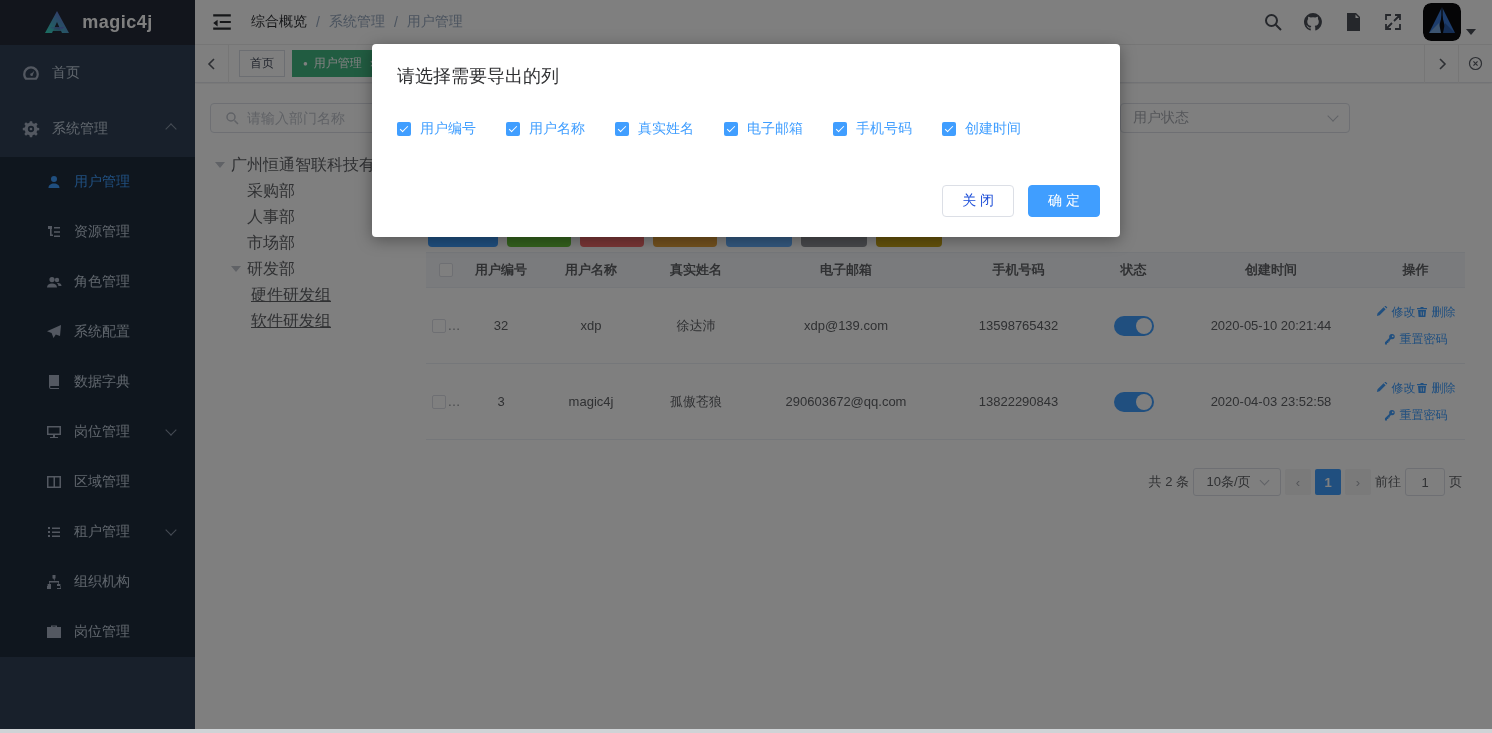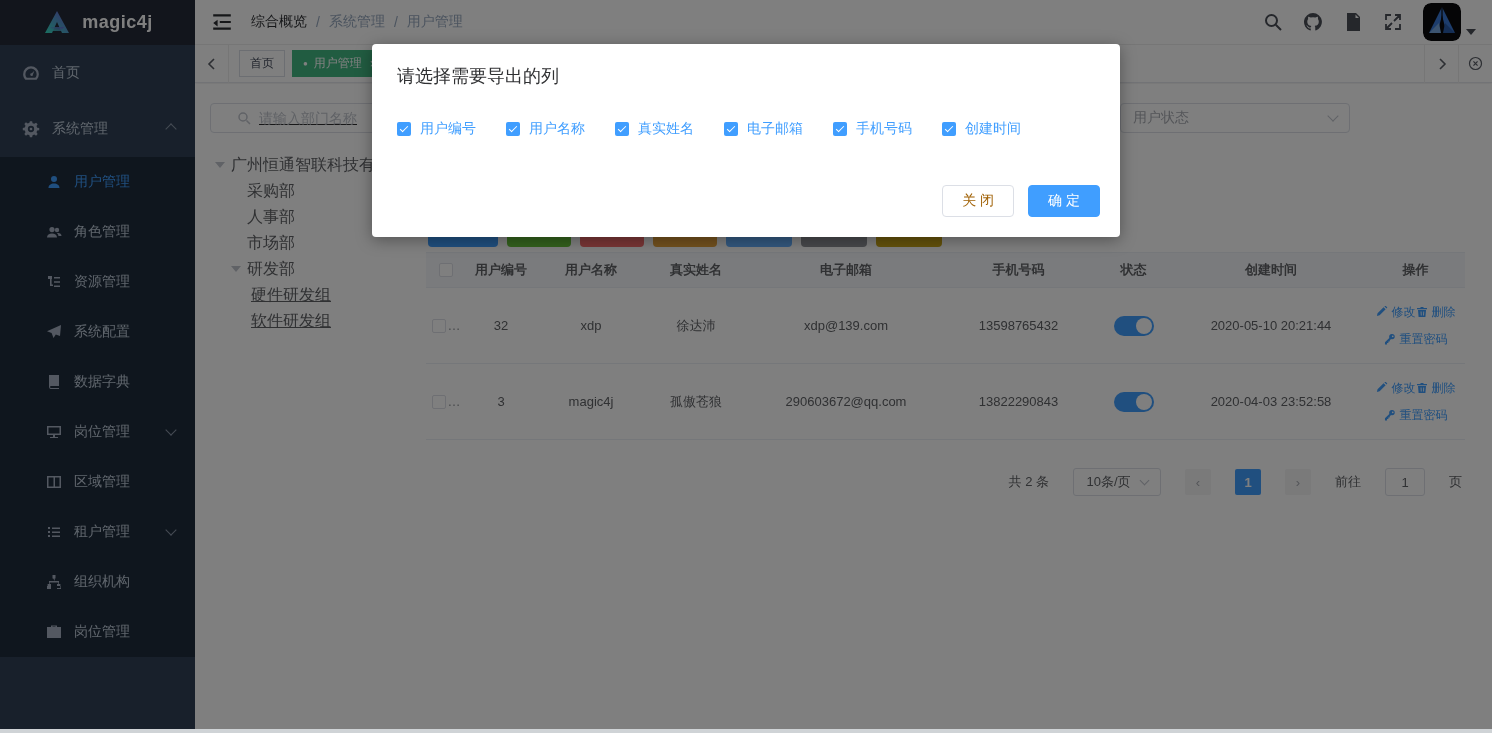--- a/index.html
+++ b/index.html
@@ -41,21 +41,21 @@
   .tab-nav-btn.right { border-left:1px solid #ececec; }
   .tabs { display:flex; align-items:center; gap:7px; padding:0 10px; flex:1; }
   .tag-tab { height:27px; display:inline-flex; align-items:center; padding:0 10px; border:1px solid #d8dce5; background:#fff; color:#495060; font-size:12px; cursor:pointer; }
   .tag-tab.active { background:#42b983; border-color:#42b983; color:#fff; gap:6px; }
   .tab-dot { font-size:8px; line-height:1; }
   .tab-close { font-size:12px; margin-left:2px; cursor:pointer; }
 
   .content { position:absolute; left:0; top:84px; right:0; bottom:0; background:#fff; }
 
   
-  .dept-search { position:absolute; left:15px; top:19px; width:190px; height:30px; border:1px solid #dcdfe6; border-radius:4px; display:flex; align-items:center; padding:0 26px; gap:8px; background:#fff;text-decoration:underline; }
+  .dept-search { position:absolute; left:15px; top:19px; width:190px; height:30px; border:1px solid #dcdfe6; border-radius:4px; display:flex; align-items:center; padding:0 14px; gap:8px; background:#fff; }
   .dept-search .sm-icon { width:14px; height:14px; color:#c0c4cc; display:inline-flex; }
   .dept-search input { border:none; outline:none; flex:1; font-size:14px; color:#606266; background:transparent; width:120px; }
   .dept-search input::placeholder { color:#c0c4cc; }
   .tree { position:absolute; left:20px; top:68px; width:185px; font-size:16px; color:#606266; }
   .tree-node { height:26px; display:flex; align-items:center; gap:6px; cursor:pointer; white-space:nowrap; }
   .tree-caret { width:0; height:0; border-left:5px solid transparent; border-right:5px solid transparent; border-top:6px solid #c0c4cc; flex:none; }
   .tc-spacer { width:10px; flex:none; }
   .indent1 { padding-left:16px; }
   .indent2 { padding-left:36px;text-decoration:underline; }
 
@@ -77,40 +77,40 @@
   .checkbox { width:14px; height:14px; border:1px solid #dcdfe6; border-radius:2px; background:#fff; display:inline-block; cursor:pointer; }
   .ellipsis { color:#909399; margin-left:2px; }
   .toggle { width:40px; height:20px; border-radius:10px; background:#409EFF; position:relative; cursor:pointer; display:inline-block; }
   .toggle::after { content:""; position:absolute; right:2px; top:2px; width:16px; height:16px; border-radius:50%; background:#fff; }
   .ops { display:flex; flex-direction:column; gap:10px; align-items:center; }
   .ops-line { display:flex; }
   .op-link { color:#409EFF; font-size:12px; display:inline-flex; align-items:center; gap:4px; cursor:pointer; white-space:nowrap; }
   .op-link svg { width:12px; height:12px; }
 
   
-  .pagination { position:absolute; right:30px; top:384px; display:flex; align-items:center; gap:24px; font-size:13px; color:#606266;margin-left:12px; }
+  .pagination { position:absolute; right:30px; top:384px; display:flex; align-items:center; gap:4px; font-size:13px; color:#606266;margin-left:12px; }
   .pg-select { width:88px; height:28px; border:1px solid #dcdfe6; border-radius:3px; display:flex; align-items:center; justify-content:center; gap:10px; color:#606266; cursor:pointer; }
   .pg-select .sel-caret { width:7px; height:7px; border-right:1.5px solid #c0c4cc; border-bottom:1.5px solid #c0c4cc; transform:rotate(45deg); margin-top:-3px; }
   .pg-btn { width:26px; height:26px; border-radius:2px; background:#f4f4f5; color:#a8abb2; display:flex; align-items:center; justify-content:center; font-size:13px; cursor:pointer; }
   .pg-page { width:26px; height:26px; border-radius:2px; background:#409EFF; color:#fff; display:flex; align-items:center; justify-content:center; font-weight:bold; cursor:pointer; }
   .pg-input { width:40px; height:28px; border:1px solid #dcdfe6; border-radius:3px; text-align:center; font-size:13px; color:#606266; outline:none; }
 
   
   .overlay { position:absolute; inset:0; background:rgba(0,0,0,.5); z-index:20; }
   .bottom-strip { position:absolute; left:0; right:0; bottom:0; height:4px; background:#cfd3d6; z-index:25; }
   .modal { position:absolute; left:372px; top:44px; width:748px; height:193px; background:#fff; border-radius:4px; box-shadow:0 3px 16px rgba(0,0,0,.35); z-index:30; }
   .modal-title { position:absolute; left:25px; top:20px; font-size:18px; color:#303133; }
   .modal-checks { position:absolute; left:25px; top:76px; display:flex; align-items:center; }
   .chk-item { display:flex; align-items:center; gap:9px; margin-right:30px; cursor:pointer; }
   .chk-box { width:14px; height:14px; background:#409EFF; border-radius:2px; position:relative; display:inline-block; }
   .chk-box::after { content:""; position:absolute; left:4.5px; top:1.5px; width:3px; height:7px; border-right:1.6px solid #fff; border-bottom:1.6px solid #fff; transform:rotate(45deg); }
   .chk-label { color:#409EFF; font-size:14px; }
   .modal-footer { position:absolute; right:20px; bottom:20px; display:flex; gap:14px; }
   .btn { height:32px; padding:0 19px; border-radius:4px; font-size:14px; display:inline-flex; align-items:center; cursor:pointer; }
-  .btn-plain { background:#fff; border:1px solid #dcdfe6; color:#a16207; }
+  .btn-plain { background:#fff; border:1px solid #dcdfe6; color:#1d4ed8; }
   .btn-primary { background:#409EFF; border:1px solid #409EFF; color:#fff; }
 
   svg { display:block; }
 </style>
 </head>
 <body>
 
 <div class="screen">
 
   <aside class="sidebar">
@@ -153,32 +153,32 @@
         <span class="mi-icon">
           <svg viewBox="0 0 16 16" width="16" height="16">
               <path fill="currentColor" d="M8 2a3 3 0 1 1 0 6 3 3 0 0 1 0-6zM2.5 14c0-3 2.5-4.6 5.5-4.6S13.5 11 13.5 14z"></path>
             </svg>
         </span>
         <span>用户管理</span>
       </div>
       <div class="menu-item">
         <span class="mi-icon">
           <svg viewBox="0 0 16 16" width="16" height="16">
+              <path fill="currentColor" d="M2 2h4v3H2zM8 3h6v1.6H8zM8 7.2h6v1.6H8zM8 11.4h6V13H8zM4 5v7h3v-1.6H5.6V5z"></path>
+            </svg>
+        </span>
+        <span>资源管理</span>
+      </div>
+      <div class="menu-item">
+        <span class="mi-icon">
+          <svg viewBox="0 0 16 16" width="16" height="16">
               <path fill="currentColor" d="M6 3a2.6 2.6 0 1 1 0 5.2A2.6 2.6 0 0 1 6 3zm5 .8a2.2 2.2 0 1 1 0 4.4 2.2 2.2 0 0 1 0-4.4zM1 13.5C1 10.8 3.2 9.4 6 9.4s5 1.4 5 4.1zm11.5-.7c0-1.6-.6-2.8-1.7-3.7.4-.1.8-.2 1.2-.2 2 0 3.5 1.1 3.5 3.2h-3z"></path>
             </svg>
         </span>
         <span>角色管理</span>
-      </div>
-      <div class="menu-item">
-        <span class="mi-icon">
-          <svg viewBox="0 0 16 16" width="16" height="16">
-              <path fill="currentColor" d="M2 2h4v3H2zM8 3h6v1.6H8zM8 7.2h6v1.6H8zM8 11.4h6V13H8zM4 5v7h3v-1.6H5.6V5z"></path>
-            </svg>
-        </span>
-        <span>资源管理</span>
       </div>
       <div class="menu-item">
         <span class="mi-icon">
           <svg viewBox="0 0 16 16" width="16" height="16">
               <path fill="currentColor" d="M15 1 1 7.2l4.6 1.9L7.5 14l2.3-3.6L14 12z"></path>
             </svg>
         </span>
         <span>系统配置</span>
       </div>
       <div class="menu-item">

